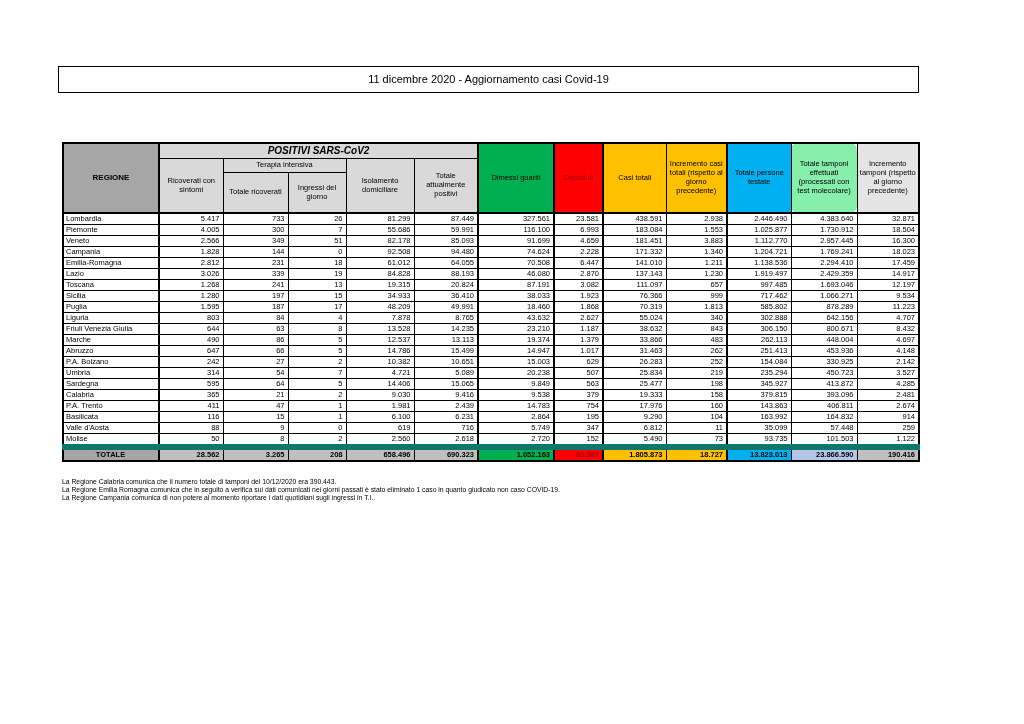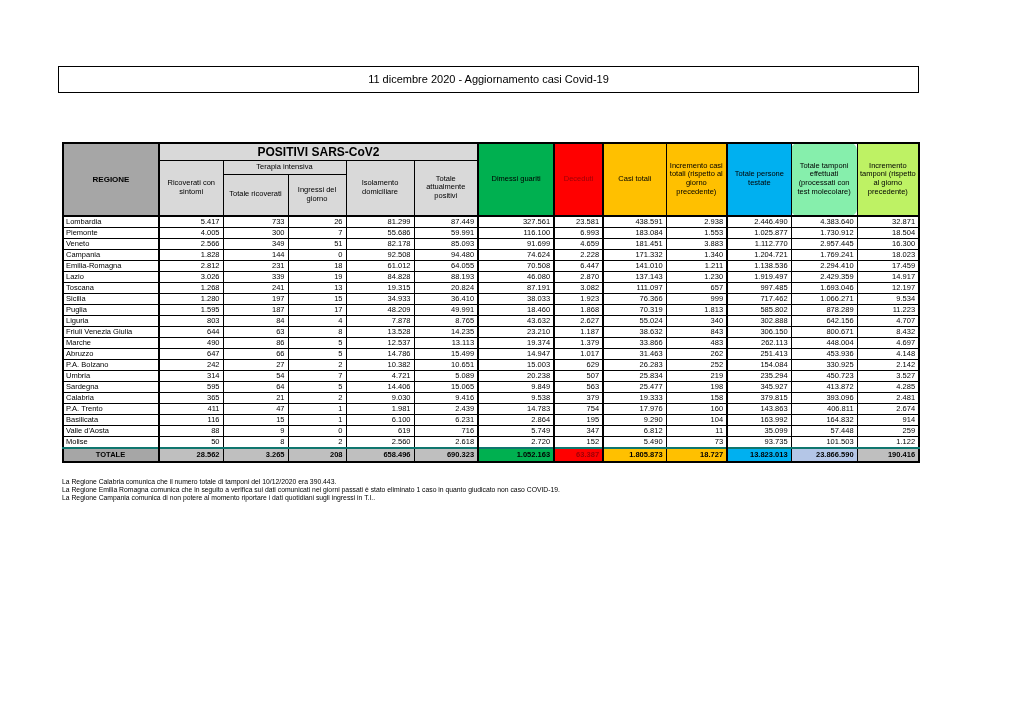--- a/index.html
+++ b/index.html
@@ -35,43 +35,43 @@
   }
   thead th {
     font-weight: normal;
     font-size: 7.5px; line-height: 1.18;
     text-align: center; vertical-align: middle;
     background: #D9D9D9;
     padding: 1px 2px;
     white-space: normal;
   }
   th.hdr-regione { background:#A6A6A6; font-weight: bold; font-size: 8px; text-align: center; }
-  th.hdr-group   { font-weight: bold; font-size: 12px; height: 15px; }
+  th.hdr-group   { font-weight: bold; font-size: 10px; height: 15px; font-style: italic; }
   th.hdr-terapia { height: 14px; }
   tr.hdr-sub-row th { height: 41px; }
   th.hd-green  { background:#00B050; }
   th.hd-red    { background:#FF0000; color:#9C0006; }
   th.hd-yellow { background:#FFC000; }
   th.hd-cyan   { background:#00B0F0; }
   th.hd-peri   { background:#86efac;border-radius:7px; }
-  th.hd-gray   { background:#bef264;text-align:center; }
+  th.hd-gray   { background:#e5e5e5;text-align:center; }
   .br2 { border-right-width: 2px !important; }
 
   tbody td {
     font-size: 7.5px; line-height: 10px; height: 11px;
     text-align: right; padding: 0 3px 0 2px;
     white-space: nowrap; background: #fff;
   }
   tbody td.region { text-align: left; padding-left: 2px; }
   tbody tr:first-child td { border-top: 2px solid #000; }
   tbody td:nth-child(1), tbody td:nth-child(6), tbody td:nth-child(7),
   tbody td:nth-child(8), tbody td:nth-child(10) { border-right-width: 2px; }
 
   tr.total td {
-    border-top: 2px solid #0f766e;
+    border-top: 6px solid #0f766e;
     font-weight: bold; height: 14px;
     background: #BFBFBF;
   }
   tr.total td:nth-child(1) { background:#A6A6A6; text-align:center; }
   tr.total td:nth-child(7) { background:#00B050; }
   tr.total td:nth-child(8) { background:#FF0000; color:#9C0006; }
   tr.total td:nth-child(9), tr.total td:nth-child(10) { background:#FFC000; }
   tr.total td:nth-child(11){ background:#00B0F0; }
   tr.total td:nth-child(12){ background:#B4C6E7; }
 

